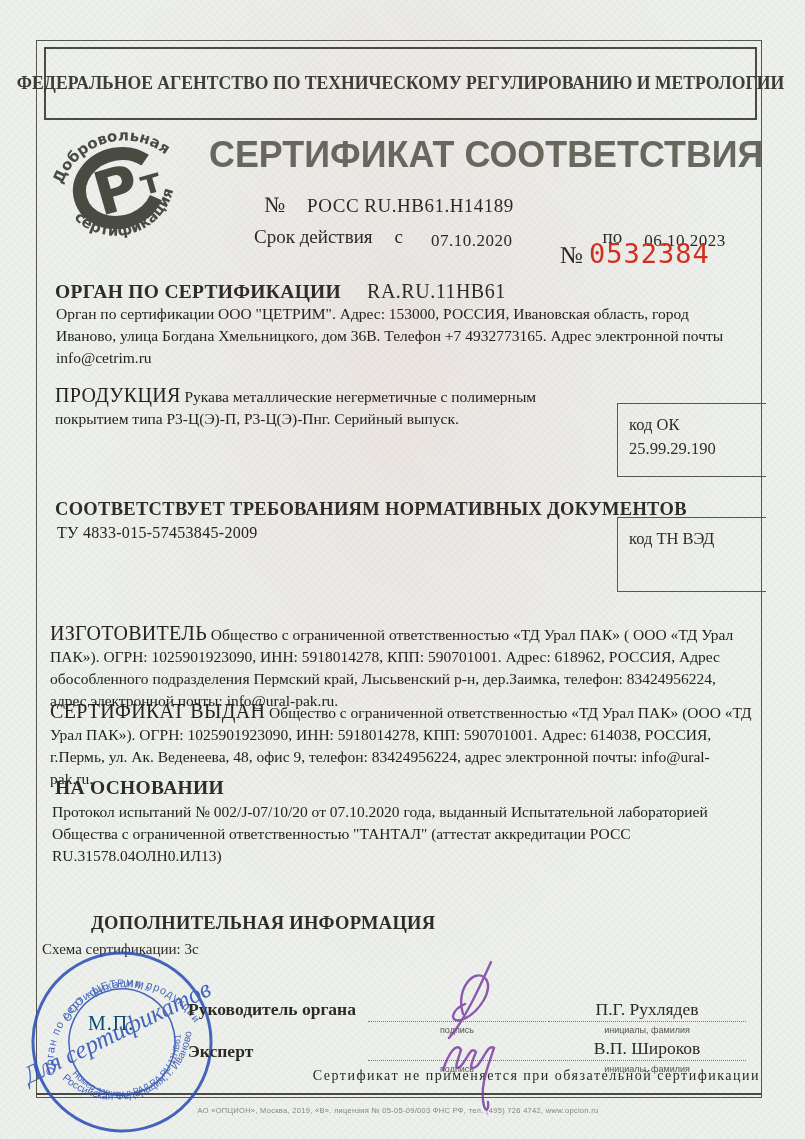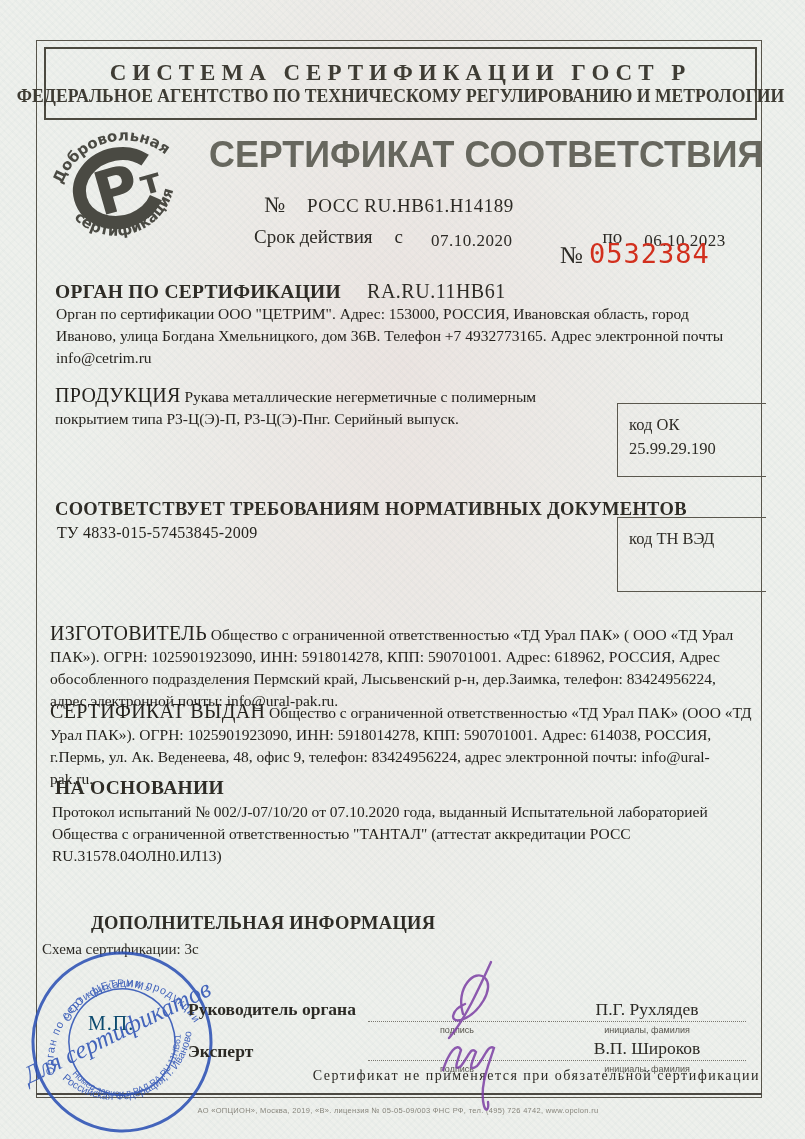--- a/index.html
+++ b/index.html
@@ -88,21 +88,20 @@
   .sign-svg{left:405px;top:958px;width:160px;height:160px;z-index:5;}
 </style>
 </head>
 <body>
 
 <div>
 
   <div class="abs frame"></div>
 
   <div class="abs header-box">
-    <div class="h-line1">СИСТЕМА СЕРТИФИКАЦИИ ГОСТ Р</div>
     <div class="h-line2">ФЕДЕРАЛЬНОЕ АГЕНТСТВО ПО ТЕХНИЧЕСКОМУ РЕГУЛИРОВАНИЮ И МЕТРОЛОГИИ</div>
   </div>
 
   <svg class="abs logo-svg" viewBox="0 0 150 140">
     <g transform="rotate(-16 75 68)" fill="#4a4a43" stroke="none">
       <defs>
         <path id="logoArcTop" d="M 12,92 A 64,60 0 1 1 138,92"></path>
         <path id="logoArcBottom" d="M 20,76 A 57,53 0 0 0 130,76"></path>
       </defs>
       <text font-family="DejaVu Sans, sans-serif" font-weight="bold" font-size="15">

